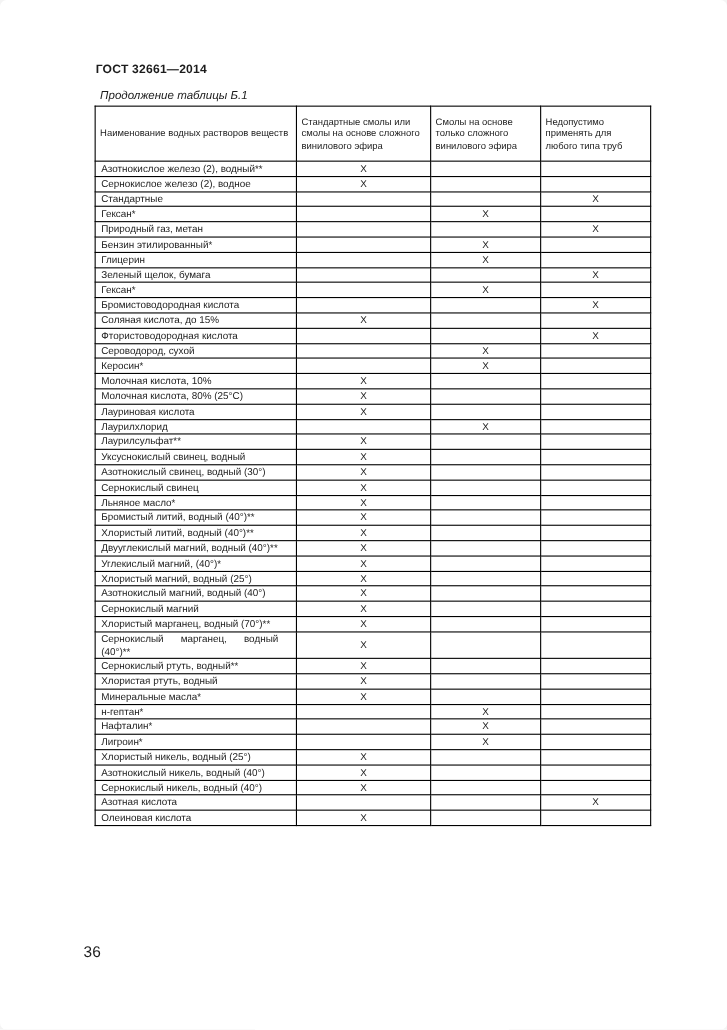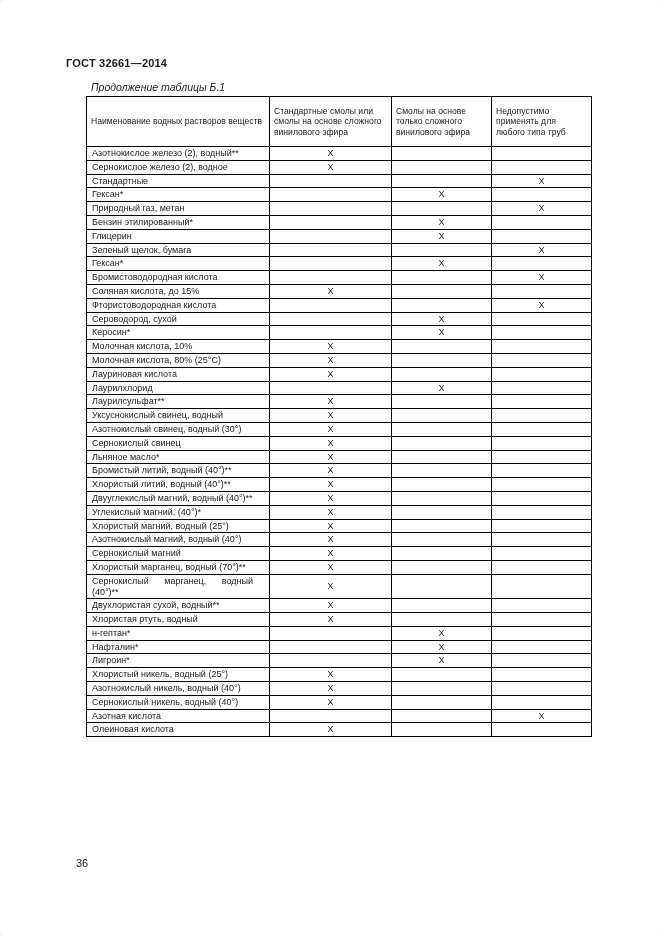--- a/index.html
+++ b/index.html
@@ -12,21 +12,21 @@
   }
   .page {
     position: relative;
     width: 661px; height: 936px;
     background: #ffffff;
     border-radius: 6px;
     overflow: hidden;
   }
   .doc-number {
     position: absolute;
-    left: 66px; top: 57px;
+    left: 87px; top: 57px;
     font-size: 11px;
     font-weight: bold;
     letter-spacing: 0.2px;
     text-align: right;
   }
   .caption {
     position: absolute;
     left: 91px; top: 81px;
     font-size: 10.5px;
     font-style: italic;
@@ -69,21 +69,21 @@
   td.mark-cell {
     font-size: 9px;
     line-height: 10.8px;
     text-align: center;
     vertical-align: middle;
     padding: 1px 2px;
   }
   .page-number {
     position: absolute;
     left: 76px; top: 857px;
-    font-size: 11px;
+    font-size: 14px;
   }
 </style>
 </head>
 <body>
 
 <div class="page">
 
   <div class="doc-number">ГОСТ 32661—2014</div>
 
   <div class="caption">Продолжение таблицы Б.1</div>
@@ -291,27 +291,33 @@
             <td class="mark-cell"></td>
             <td class="mark-cell"></td>
           </tr>
           <tr>
             <td class="name-cell">Сернокислый марганец, водный (40°)**</td>
             <td class="mark-cell">X</td>
             <td class="mark-cell"></td>
             <td class="mark-cell"></td>
           </tr>
           <tr>
-            <td class="name-cell">Двухлористая сухой, водный**</td>
+            <td class="name-cell">Сернокислый ртуть, водный**</td>
             <td class="mark-cell">X</td>
             <td class="mark-cell"></td>
             <td class="mark-cell"></td>
           </tr>
           <tr>
             <td class="name-cell">Хлористая ртуть, водный</td>
+            <td class="mark-cell">X</td>
+            <td class="mark-cell"></td>
+            <td class="mark-cell"></td>
+          </tr>
+          <tr>
+            <td class="name-cell">Минеральные масла*</td>
             <td class="mark-cell">X</td>
             <td class="mark-cell"></td>
             <td class="mark-cell"></td>
           </tr>
           <tr>
             <td class="name-cell">н-гептан*</td>
             <td class="mark-cell"></td>
             <td class="mark-cell">X</td>
             <td class="mark-cell"></td>
           </tr>

